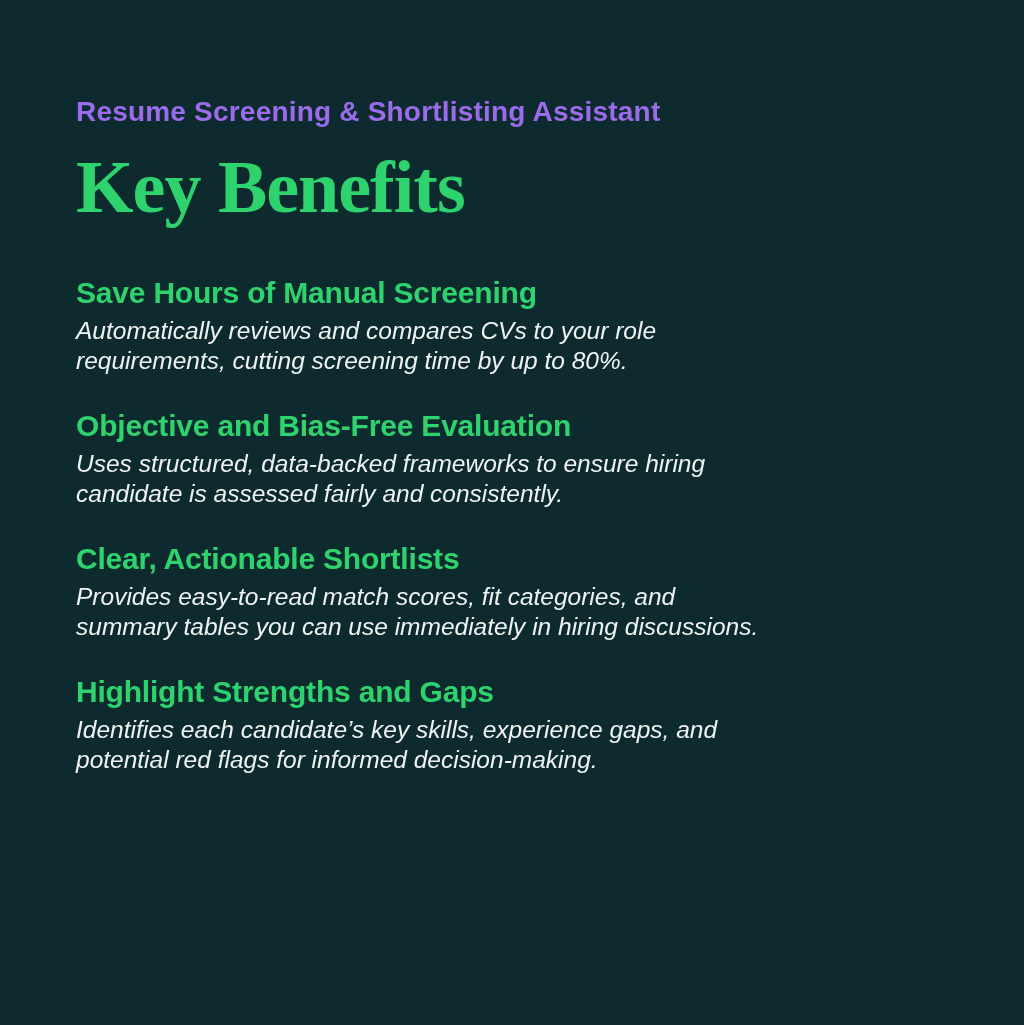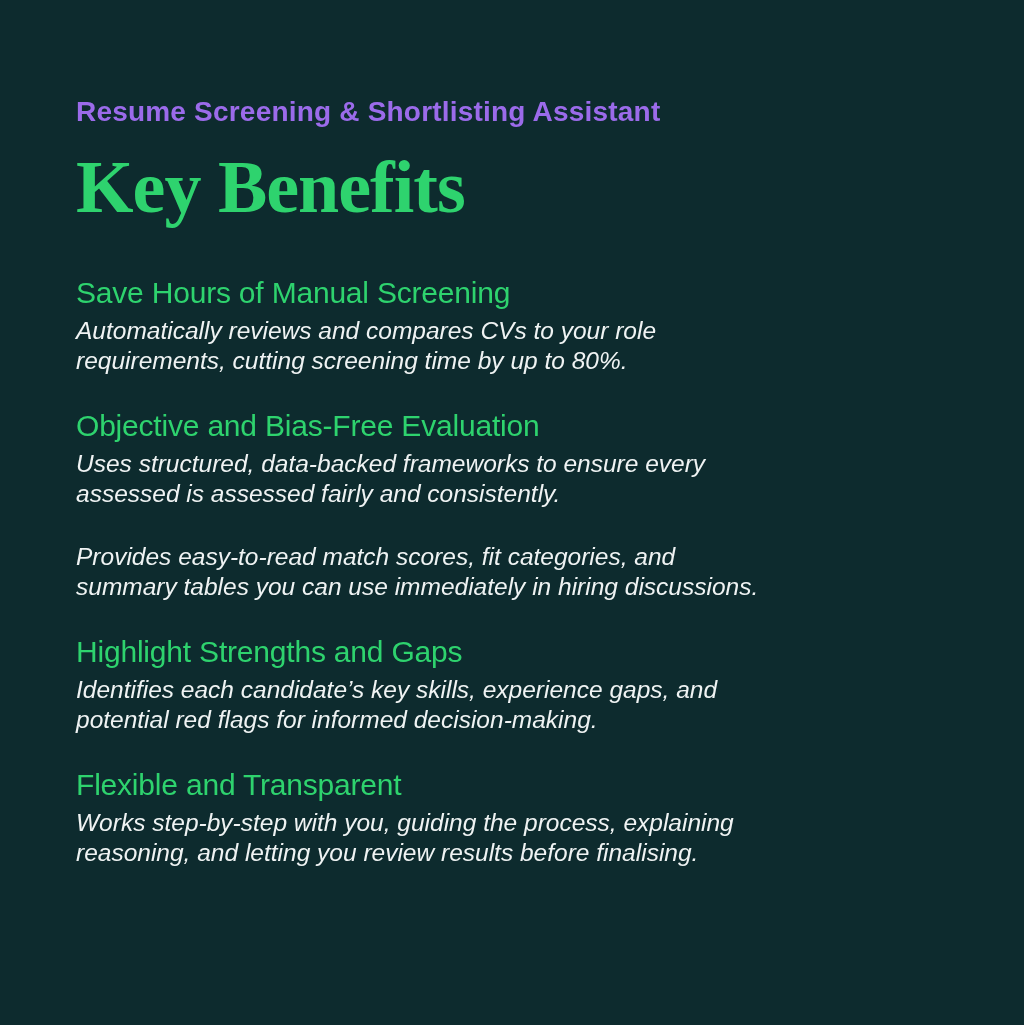--- a/index.html
+++ b/index.html
@@ -40,21 +40,21 @@
     line-height: 1.0;
     margin-bottom: 52px;
   }
   .benefit {
     max-width: 880px;
     margin-bottom: 33px;
   }
   .benefit h2 {
     color: var(--green);
     font-size: 30px;
-    font-weight: 400;
+    font-weight: 700;
     letter-spacing: -0.2px;
     line-height: 1.1;
     margin-bottom: 7px;
   }
   .benefit p {
     color: var(--body);
     font-size: 24.5px;
     font-weight: 400;
     line-height: 30px;
     font-style: italic;
@@ -69,30 +69,27 @@
 
   <h1 class="title">Key Benefits</h1>
 
   <section class="benefit">
     <h2>Save Hours of Manual Screening</h2>
     <p>Automatically reviews and compares CVs to your role requirements, cutting screening time by up to 80%.</p>
   </section>
 
   <section class="benefit">
     <h2>Objective and Bias-Free Evaluation</h2>
-    <p>Uses structured, data-backed frameworks to ensure every assessed is assessed fairly and consistently.</p>
+    <p>Uses structured, data-backed frameworks to ensure hiring candidate is assessed fairly and consistently.</p>
   </section>
 
   <section class="benefit">
+    <h2>Clear, Actionable Shortlists</h2>
     <p>Provides easy-to-read match scores, fit categories, and summary tables you can use immediately in hiring discussions.</p>
   </section>
 
   <section class="benefit">
     <h2>Highlight Strengths and Gaps</h2>
     <p>Identifies each candidate’s key skills, experience gaps, and potential red flags for informed decision-making.</p>
   </section>
 
-  <section class="benefit">
-    <h2>Flexible and Transparent</h2>
-    <p>Works step-by-step with you, guiding the process, explaining reasoning, and letting you review results before finalising.</p>
-  </section>
 
 </div>
 
 </body></html>

